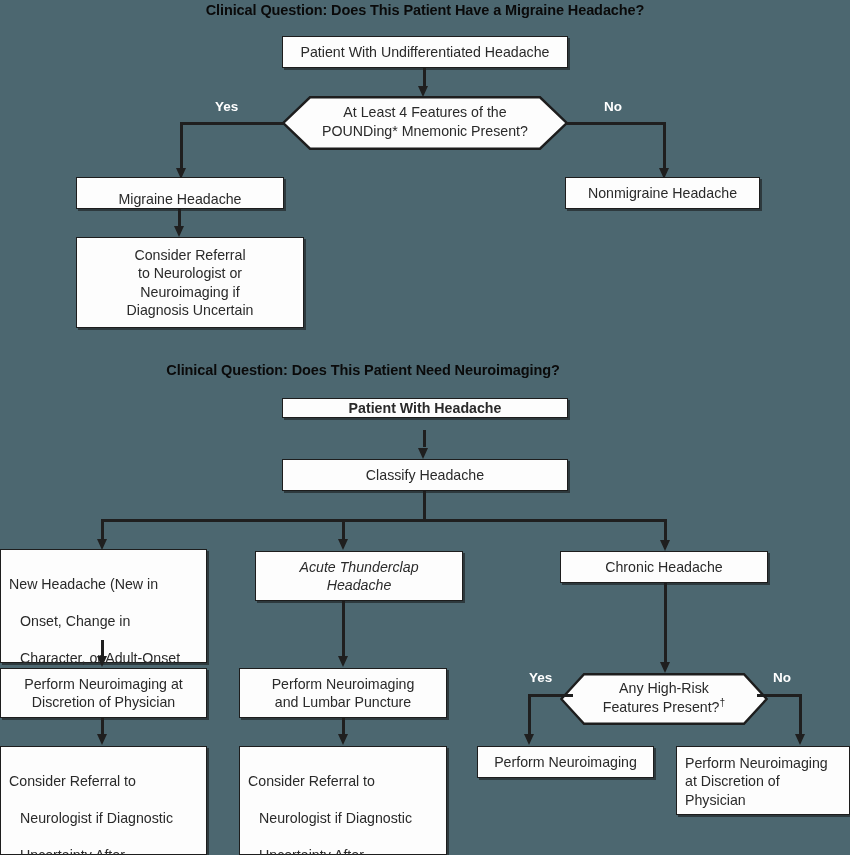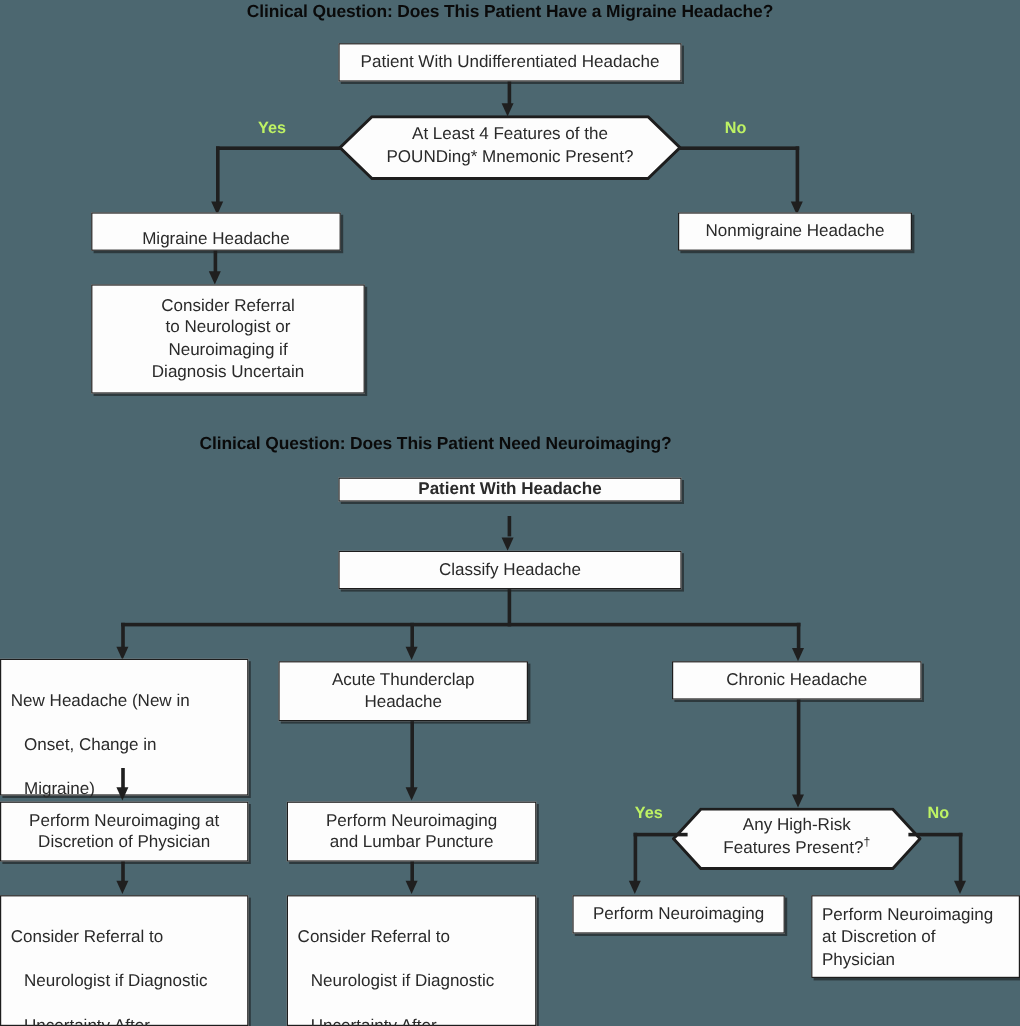--- a/index.html
+++ b/index.html
@@ -96,21 +96,21 @@
     width: 0; height: 0;
     border-left: 5.5px solid transparent;
     border-right: 5.5px solid transparent;
     border-top: 11px solid #1f1f1f;
   }
 
   .branchlabel {
     position: absolute;
     font-weight: bold;
     font-size: 13.5px;
-    color: #bef264;
+    color: #ffffff;
     white-space: nowrap;
   }
   sup.dag { font-size: 0.72em; vertical-align: super; line-height: 0; }
 </style>
 </head>
 <body>
 
 <div id="stage">
 
   <div class="title" style="left:0; top:2px; width:850px;">Clinical Question: Does This Patient Have a Migraine Headache?</div>
@@ -180,41 +180,42 @@
   <div class="ln vline" style="left:342px; top:519px; height:23px;"></div>
   <div class="arrow" style="left:338px; top:539px;"></div>
 
   <div class="ln vline" style="left:664px; top:519px; height:24px;"></div>
   <div class="arrow" style="left:660px; top:540px;"></div>
 
   <div class="node left" style="left:0px; top:549px; width:207px; height:114px;">
     <span class="txt">
       <span class="first">New Headache (New in</span>
       <span class="ind">Onset,  Change in</span>
+      <span class="ind">Character, or Adult-Onset</span>
       <span class="ind">Migraine)</span>
     </span>
   </div>
   <div class="ln vline" style="left:101px; top:640px; height:18px;"></div>
   <div class="arrow" style="left:97px; top:656px;"></div>
   <div class="node center" style="left:0px; top:668px; width:207px; height:50px;">
     <span class="txt">Perform Neuroimaging at
 Discretion of Physician</span>
   </div>
   <div class="ln vline" style="left:101px; top:718px; height:18px;"></div>
   <div class="arrow" style="left:97px; top:734px;"></div>
   <div class="node left" style="left:0px; top:746px; width:207px; height:109px;">
     <span class="txt">
       <span class="first">Consider Referral to</span>
       <span class="ind">Neurologist if Diagnostic</span>
       <span class="ind">Uncertainty After</span>
       
     </span>
   </div>
 
-  <div class="node center" style="left:232px; top:551px; width:208px; height:50px;">
+  <div class="node center" style="left:255px; top:551px; width:208px; height:50px;font-style:italic;">
     <span class="txt">Acute Thunderclap
 Headache</span>
   </div>
   <div class="ln vline" style="left:342px; top:601px; height:57px;"></div>
   <div class="arrow" style="left:338px; top:656px;"></div>
   <div class="node center" style="left:239px; top:668px; width:208px; height:50px;">
     <span class="txt">Perform Neuroimaging
 and Lumbar Puncture</span>
   </div>
   <div class="ln vline" style="left:342px; top:718px; height:18px;"></div>

